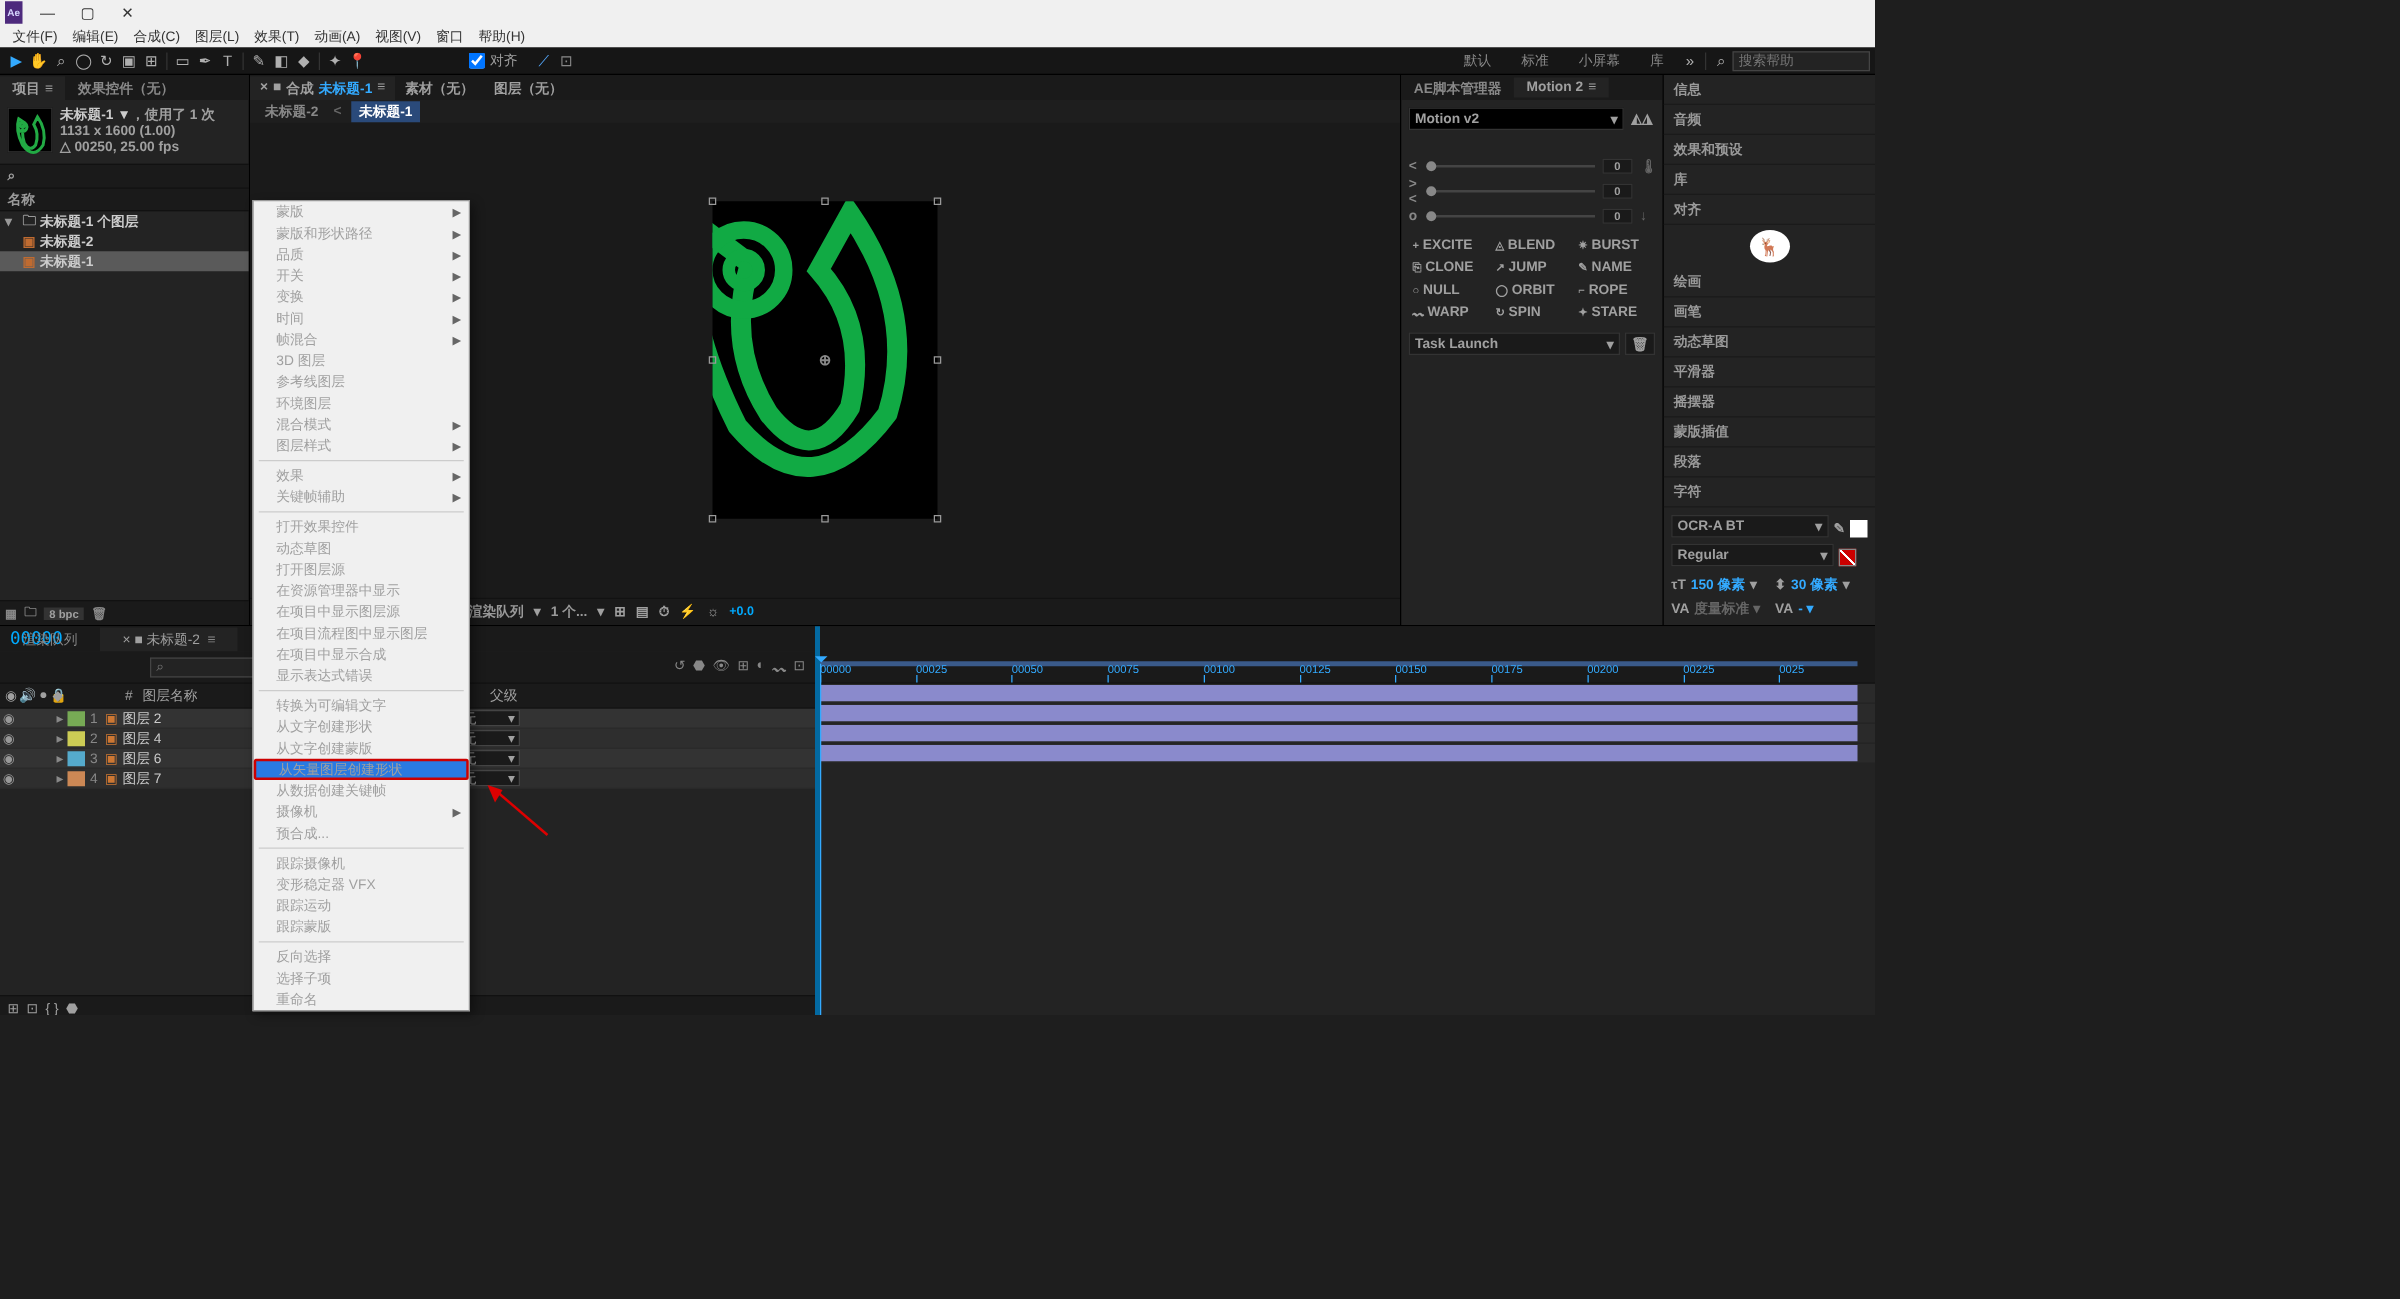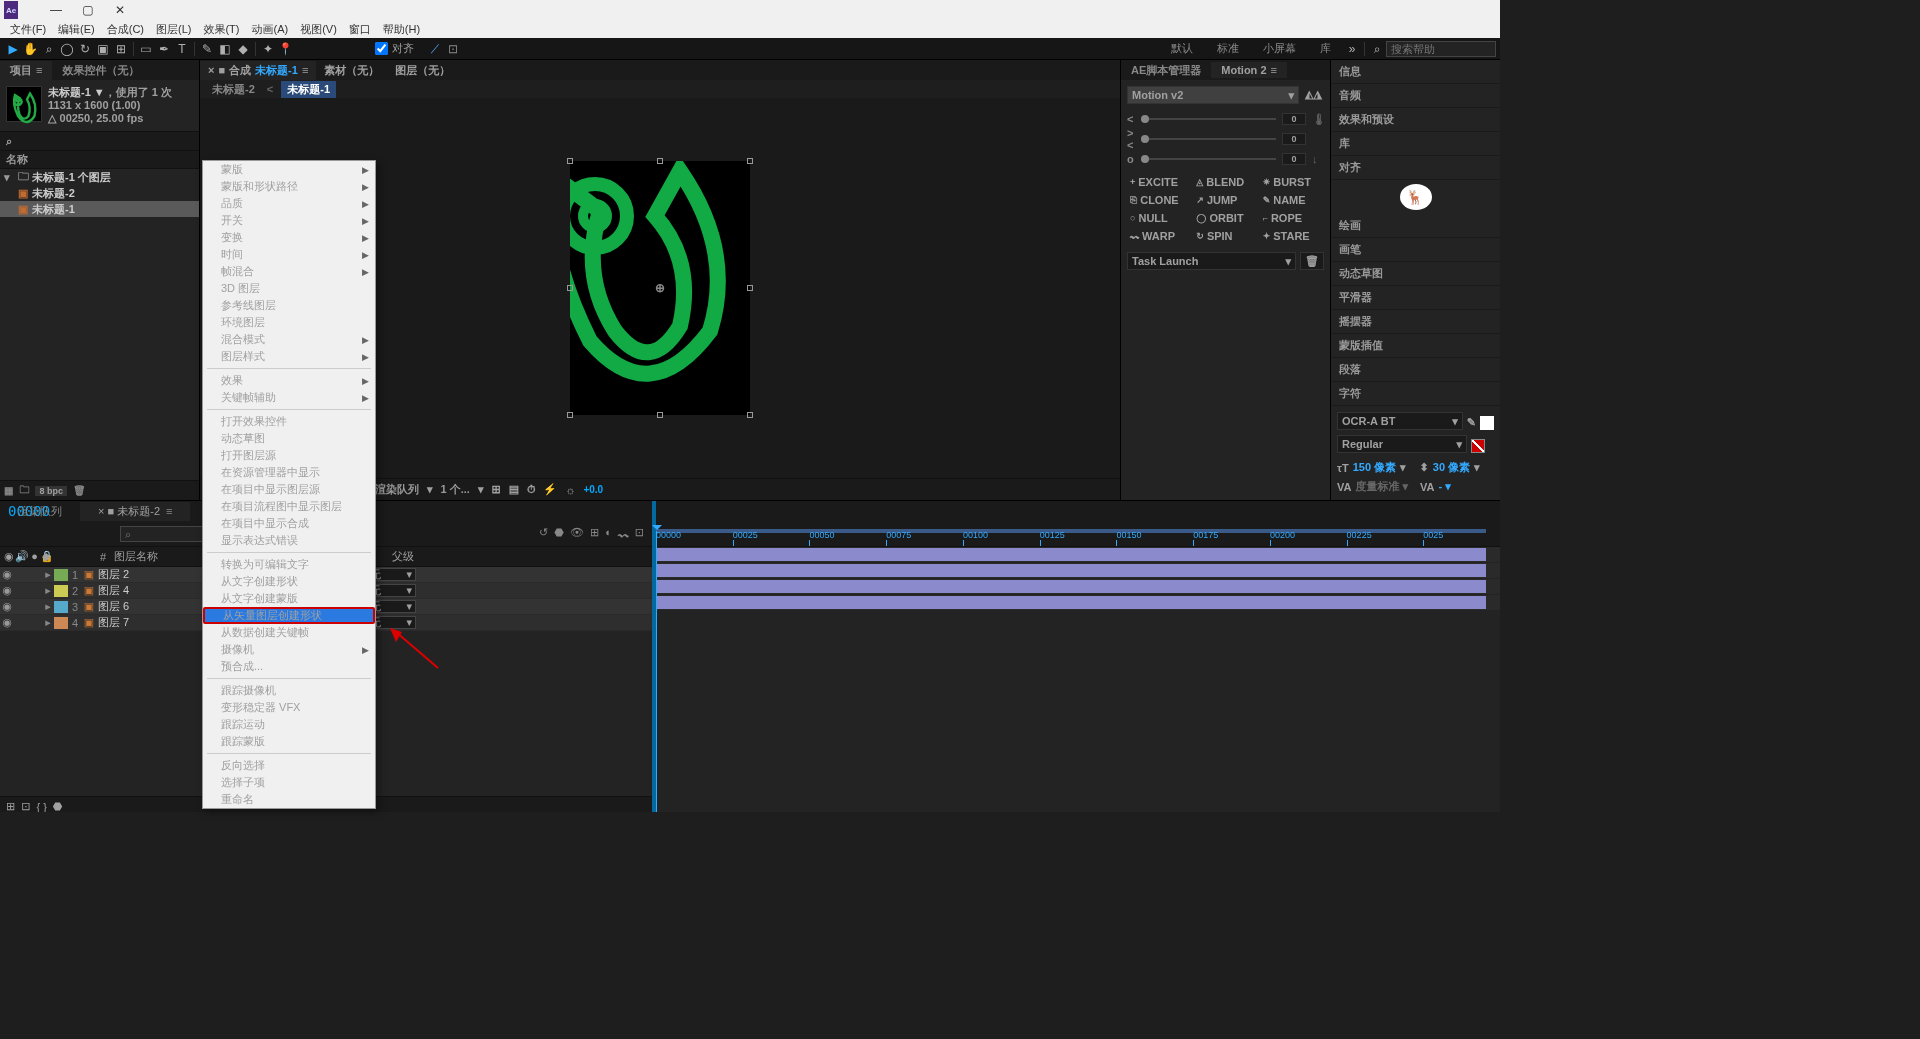--- a/index.html
+++ b/index.html
@@ -1,20 +1,20 @@
 <!DOCTYPE html>
 <html><head>
 <meta charset="utf-8">
 <style>
 * { margin: 0; padding: 0; box-sizing: border-box; font-family: "Microsoft YaHei", sans-serif; font-size: 11px; color: #a0a0a0; user-select: none; }
 body { background: #1e1e1e; width: 1500px; height: 812px; overflow: hidden; }
 
 
 .titlebar { height: 20px; background: #f0f0f0; display: flex; align-items: center; padding: 0 4px; }
-.titlebar .ae-icon { width: 14px; height: 18px; background: #4d2a7d; color: #d6d6ff; font-size: 8px; font-weight: bold; display: flex; align-items: center; justify-content: center; margin-right: 22px; }
+.titlebar .ae-icon { width: 14px; height: 18px; background: #4d2a7d; color: #d6d6ff; font-size: 8px; font-weight: bold; display: flex; align-items: center; justify-content: center; margin-right: 4px; }
 .titlebar .title { flex: 1; color: #333; }
 .titlebar .win-btn { width: 32px; height: 20px; display: flex; align-items: center; justify-content: center; color: #333; font-size: 12px; }
 
 
 .menubar { height: 18px; background: #f0f0f0; display: flex; align-items: center; padding: 0 4px; }
 .menubar .menu-item { color: #333; padding: 0 6px; }
 
 
 .toolbar { height: 22px; background: #161616; display: flex; align-items: center; padding: 0 4px; border-bottom: 1px solid #000; }
 .tool-icon { width: 18px; height: 18px; display: flex; align-items: center; justify-content: center; color: #b0b0b0; font-size: 12px; }
@@ -64,21 +64,21 @@
 .handle { width: 6px; height: 6px; border: 1px solid #999; background: none; position: absolute; }
 .center-marker { position: absolute; left: 50%; top: 50%; transform: translate(-50%, -50%); color: #888; font-size: 12px; }
 
 .viewer-controls { height: 22px; background: #1a1a1a; display: flex; align-items: center; padding: 0 6px; gap: 8px; border-top: 1px solid #111; }
 .vc-item { color: #0af; font-size: 10px; }
 .vc-text { color: #999; }
 
 
 .motion-panel { width: 210px; background: #232323; border-left: 1px solid #000; display: flex; flex-direction: column; }
 .motion-body { padding: 6px; }
-.motion-select { background: #404040; border: 1px solid #333; height: 18px; width: 100%; padding: 0 4px; display: flex; align-items: center; justify-content: space-between; margin-bottom: 6px; }
+.motion-select { background: #000000; border: 1px solid #333; height: 18px; width: 100%; padding: 0 4px; display: flex; align-items: center; justify-content: space-between; margin-bottom: 20px; }
 .slider-row { display: flex; align-items: center; gap: 6px; height: 18px; margin-bottom: 2px; }
 .slider-label { width: 8px; color: #888; }
 .slider-track { flex: 1; height: 2px; background: #444; position: relative; }
 .slider-thumb { width: 8px; height: 8px; background: #888; border-radius: 50%; position: absolute; left: 0; top: -3px; }
 .slider-val { width: 24px; background: #1a1a1a; border: 1px solid #333; text-align: center; font-size: 9px; }
 .slider-extra { width: 12px; color: #666; }
 .motion-grid { display: grid; grid-template-columns: 1fr 1fr 1fr; gap: 2px; margin-top: 6px; }
 .motion-btn { height: 16px; display: flex; align-items: center; gap: 3px; padding: 0 3px; font-size: 8px; color: #999; }
 .motion-btn .mb-icon { font-size: 9px; }
 .task-row { display: flex; gap: 4px; margin-top: 8px; }

